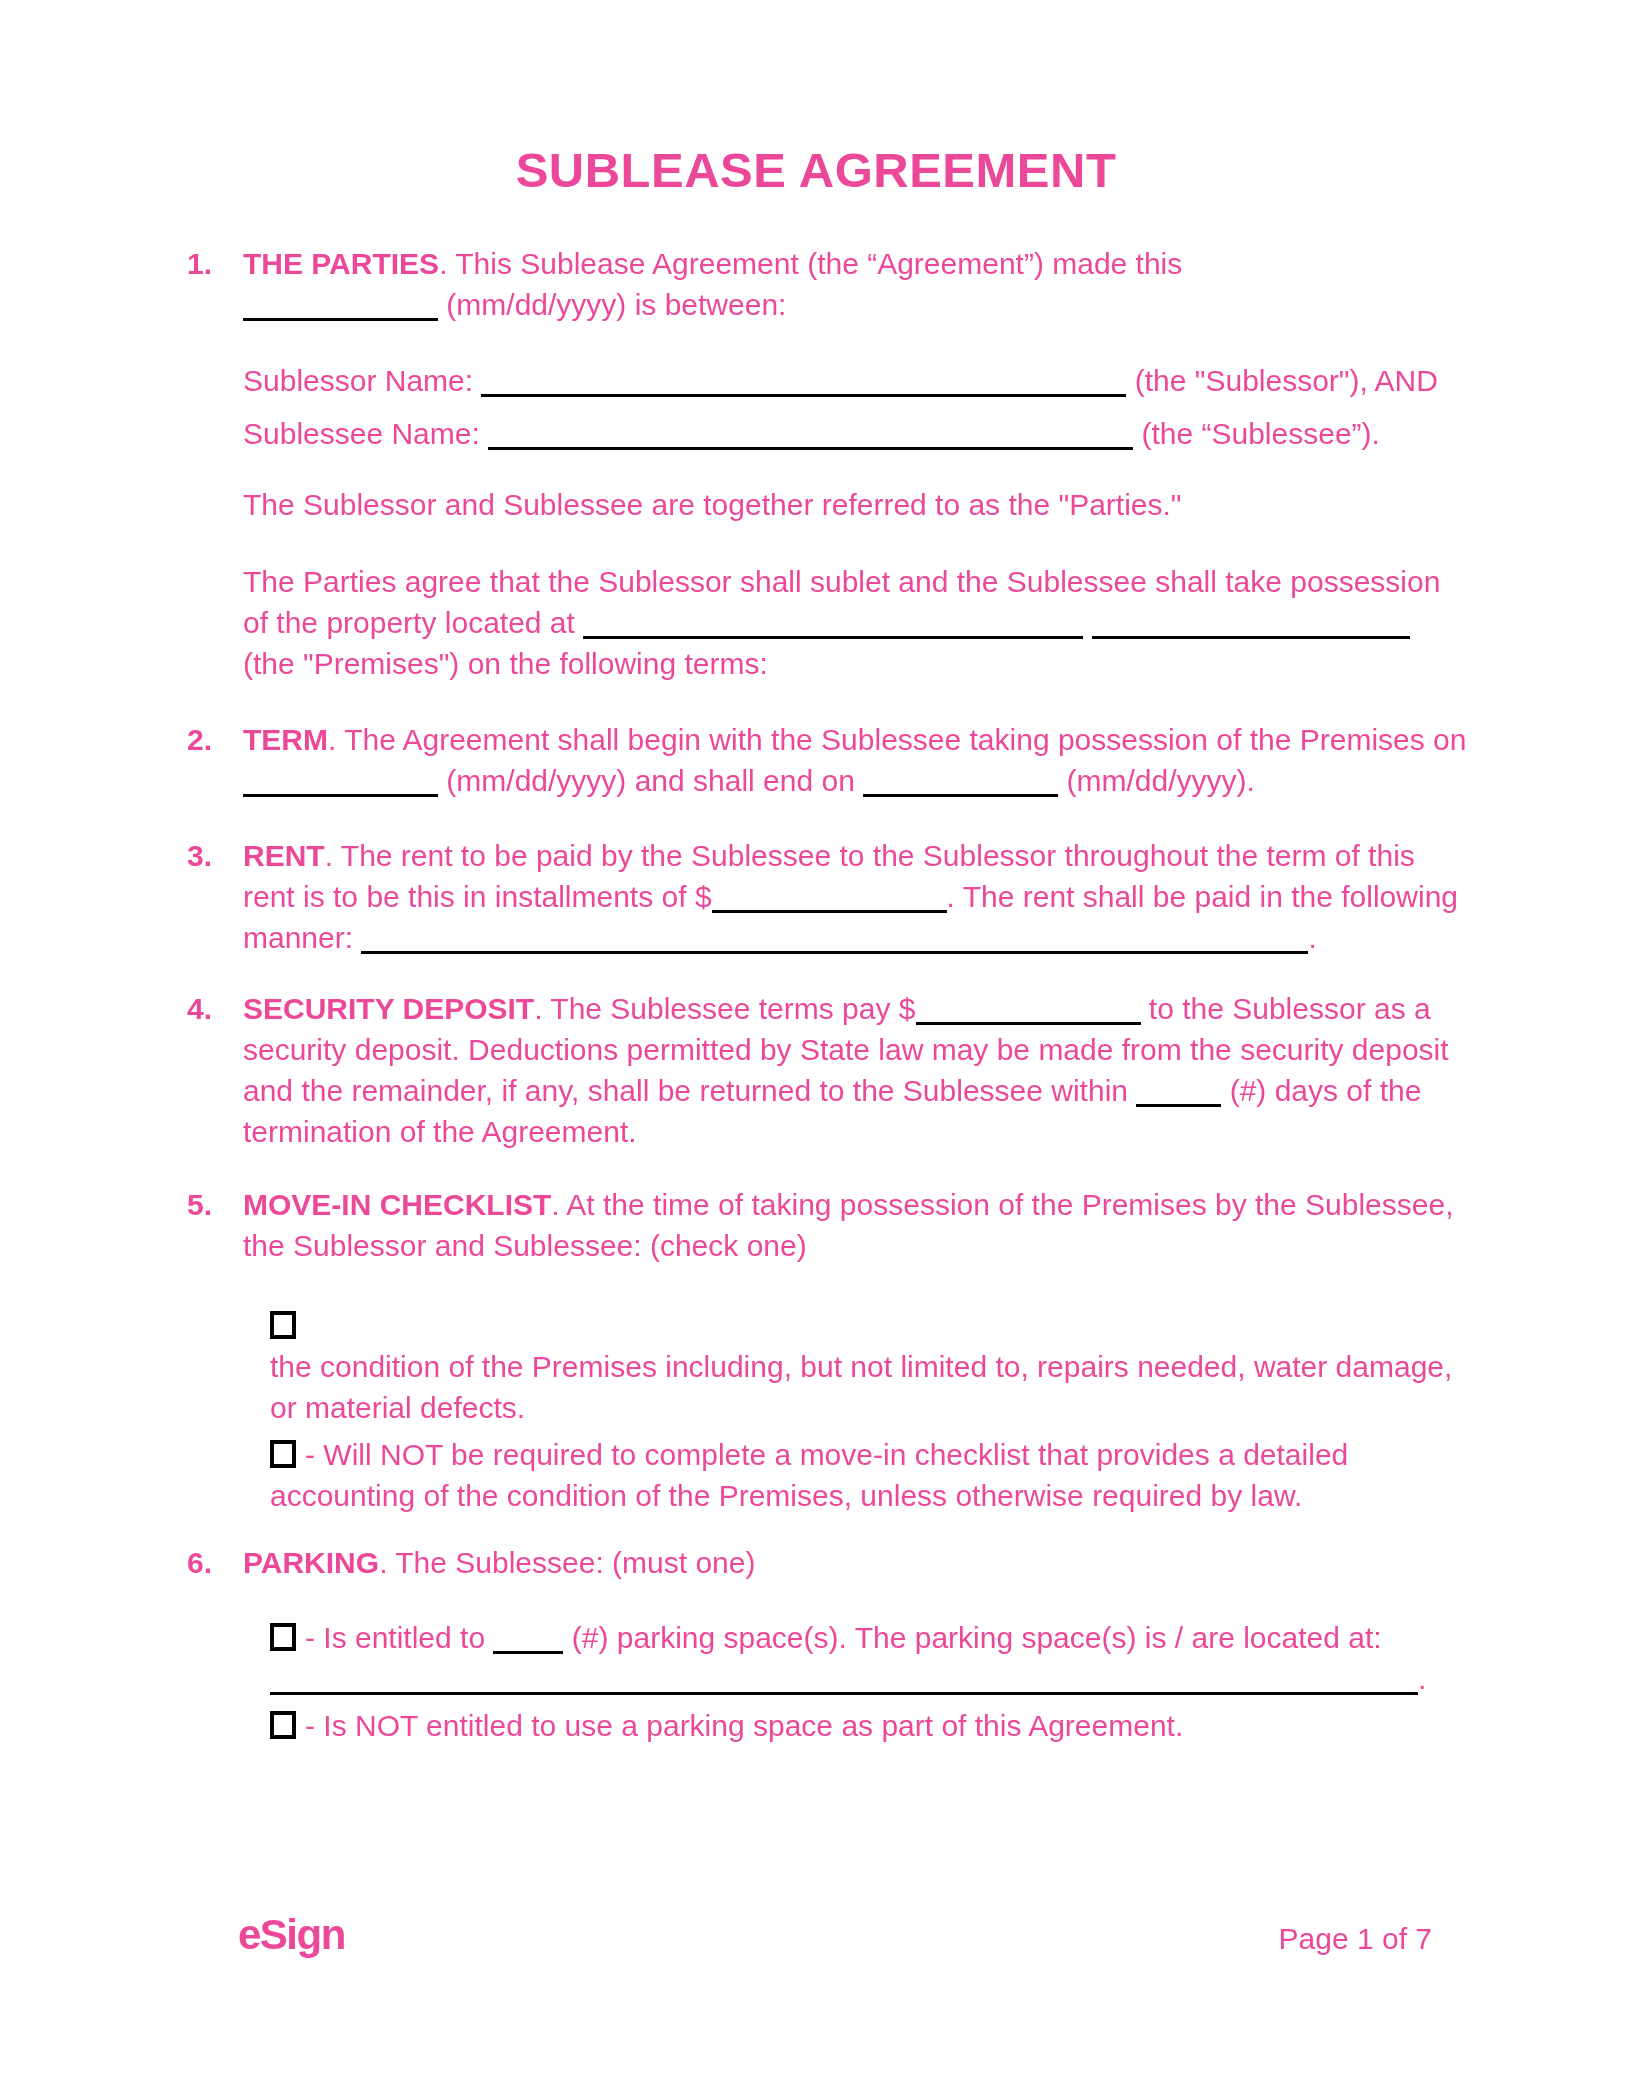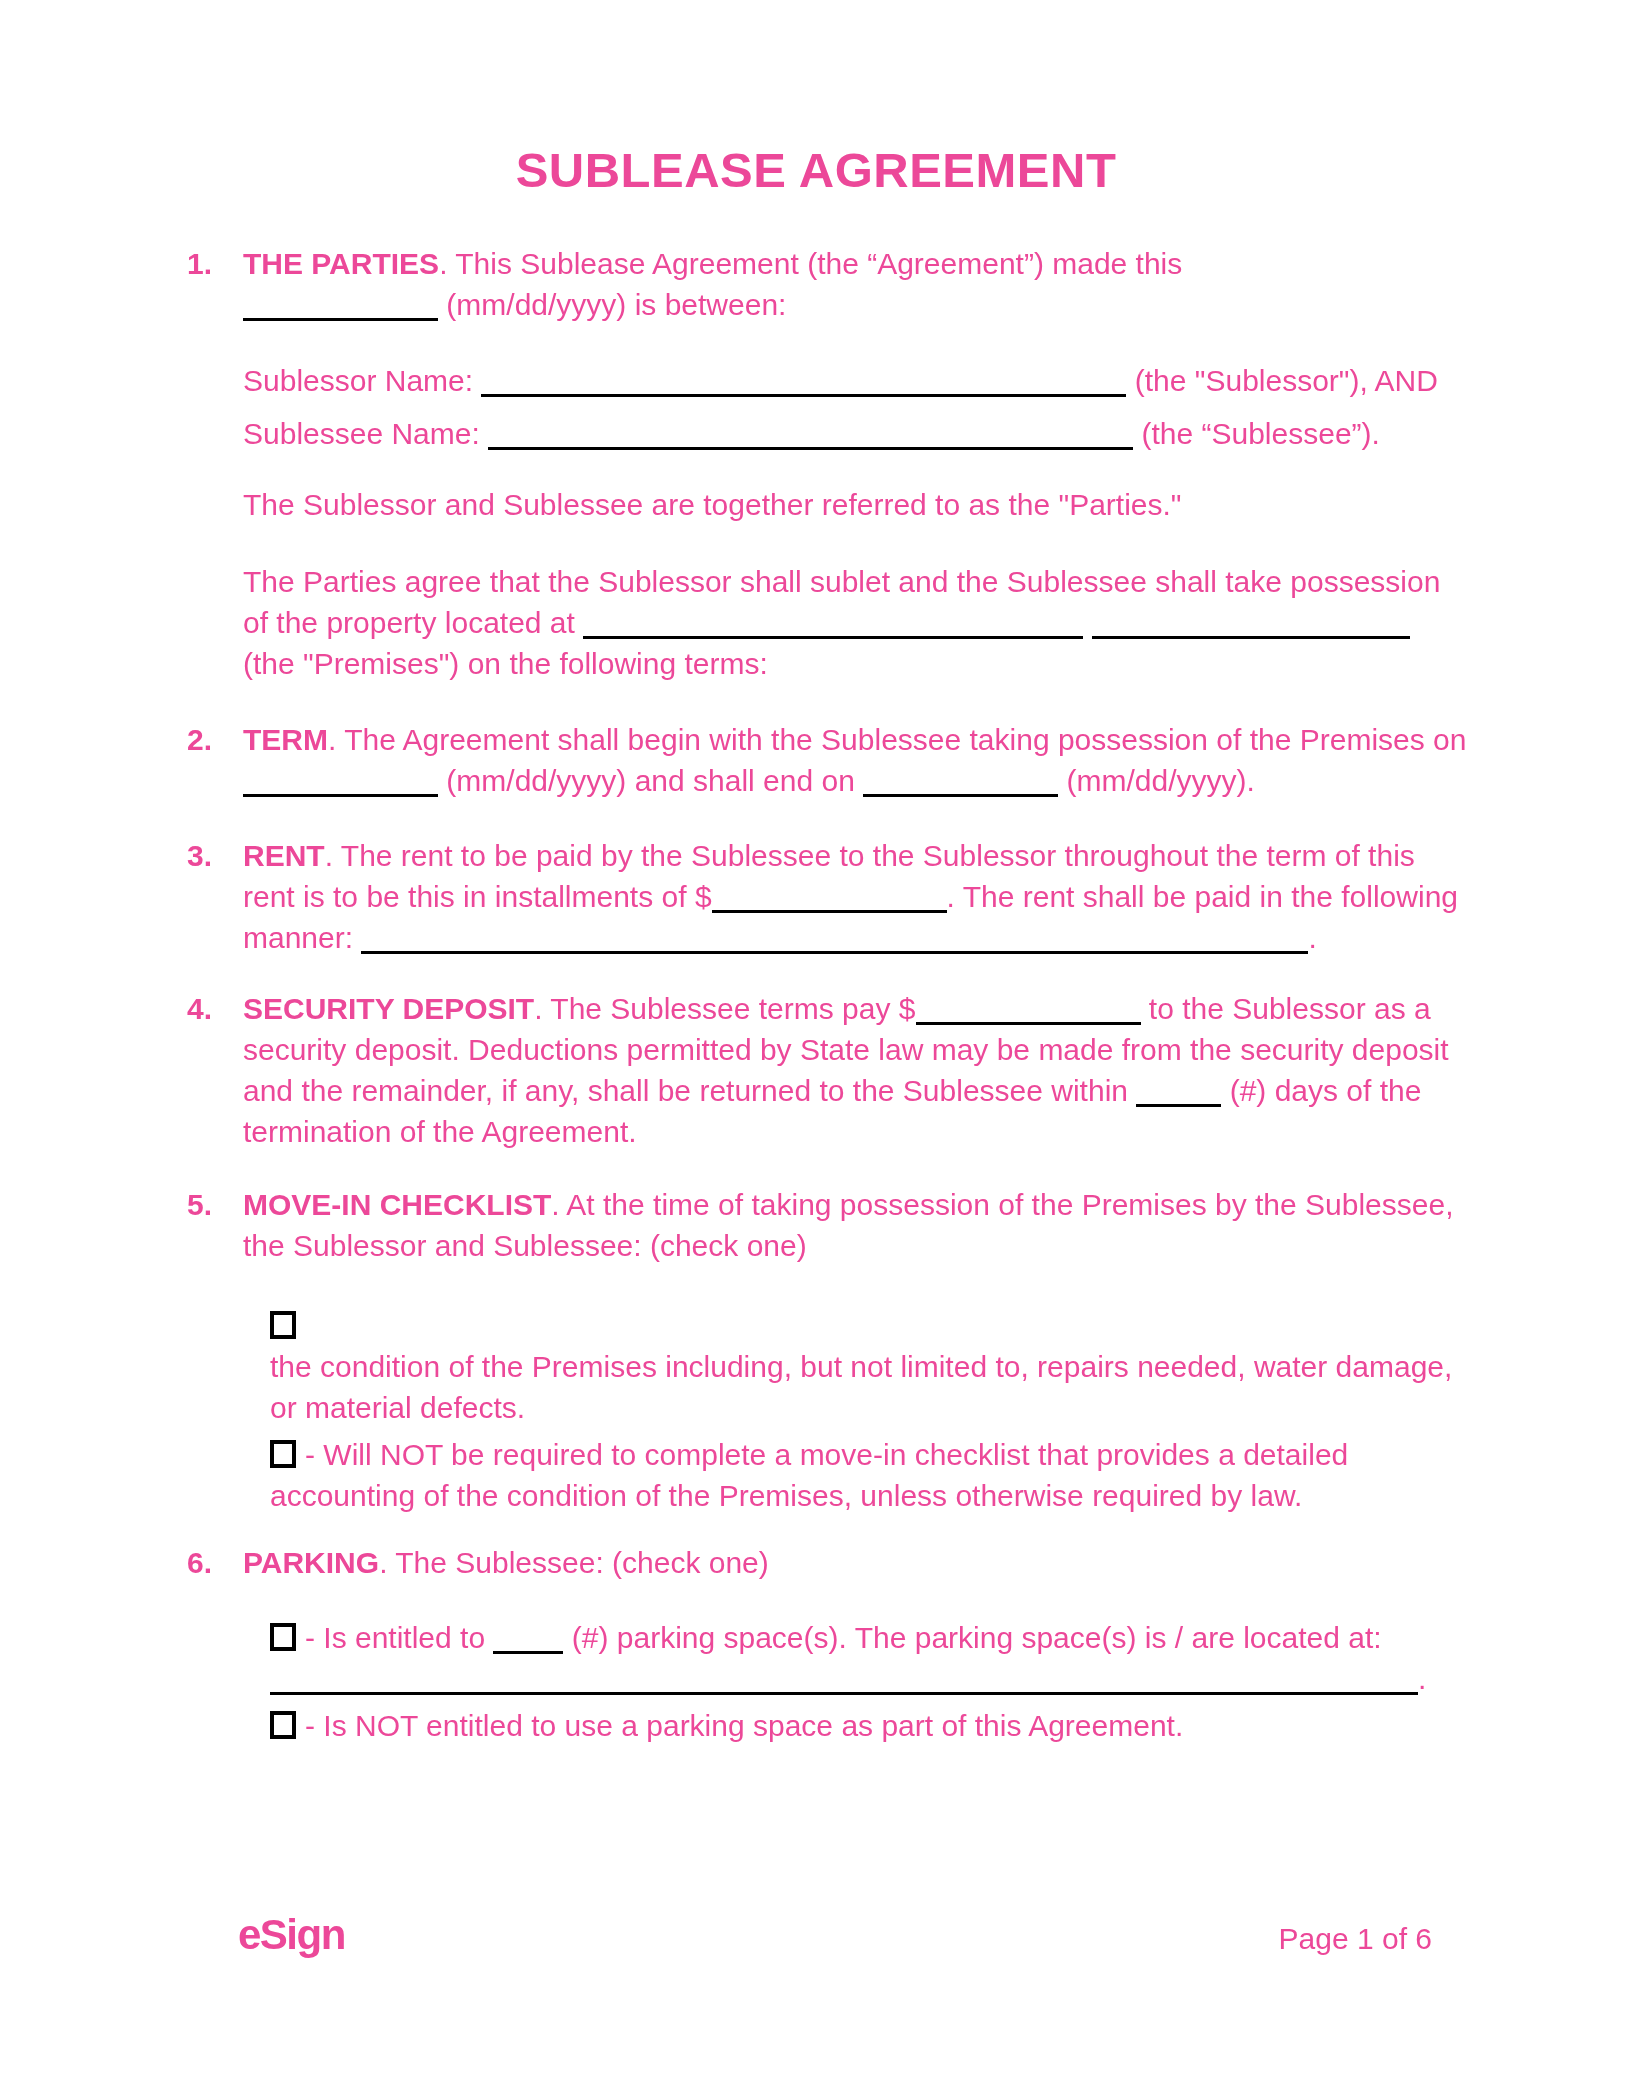--- a/index.html
+++ b/index.html
@@ -154,32 +154,32 @@
             <div class="line"><span class="cb"></span><span>- Will NOT be required to complete a move-in checklist that provides a detailed</span></div>
             <div class="line"><span>accounting of the condition of the Premises, unless otherwise required by law.</span></div>
           </div>
       </div>
     </section>
 
     <section class="mt26">
       <div class="sec-num">6.</div>
       <div class="sec-body">
         <div class="para">
-            <div class="line"><span class="bold">PARKING</span><span>. The Sublessee: (check one)</span></div>
+            <div class="line"><span class="bold">PARKING</span><span>. The Sublessee: (must one)</span></div>
           </div>
         <div class="para indent-cb g34">
             <div class="line"><span class="cb"></span><span>- Is entitled to </span><span class="blank w-pnum"></span><span> (#) parking space(s). The parking space(s) is / are located at:</span></div>
             <div class="line"><span class="blank w-addr"></span><span>.</span></div>
           </div>
         <div class="para indent-cb g6">
             <div class="line"><span class="cb"></span><span>- Is NOT entitled to use a parking space as part of this Agreement.</span></div>
           </div>
       </div>
     </section>
 
   </main>
 
   <div class="footer">
     <div class="brand">eSign</div>
-    <div class="page-label">Page 1 of 6</div>
+    <div class="page-label">Page 1 of 7</div>
   </div>
 
 </div>
 
 </body></html>

